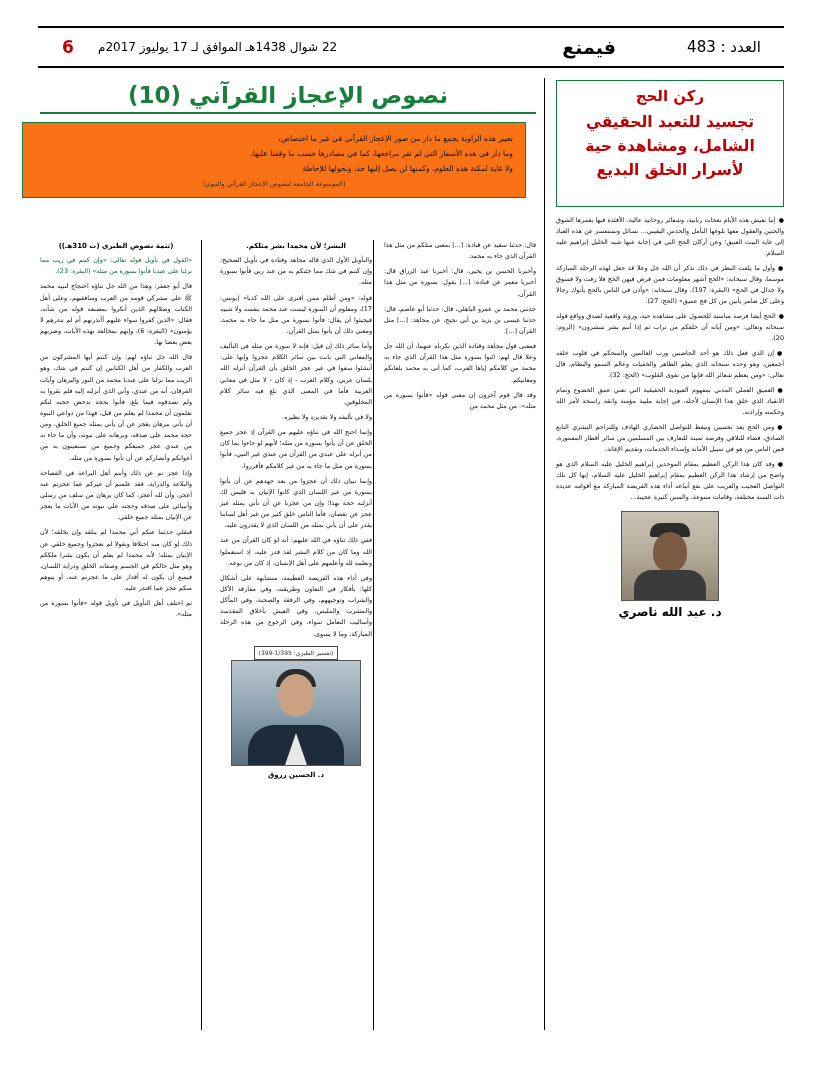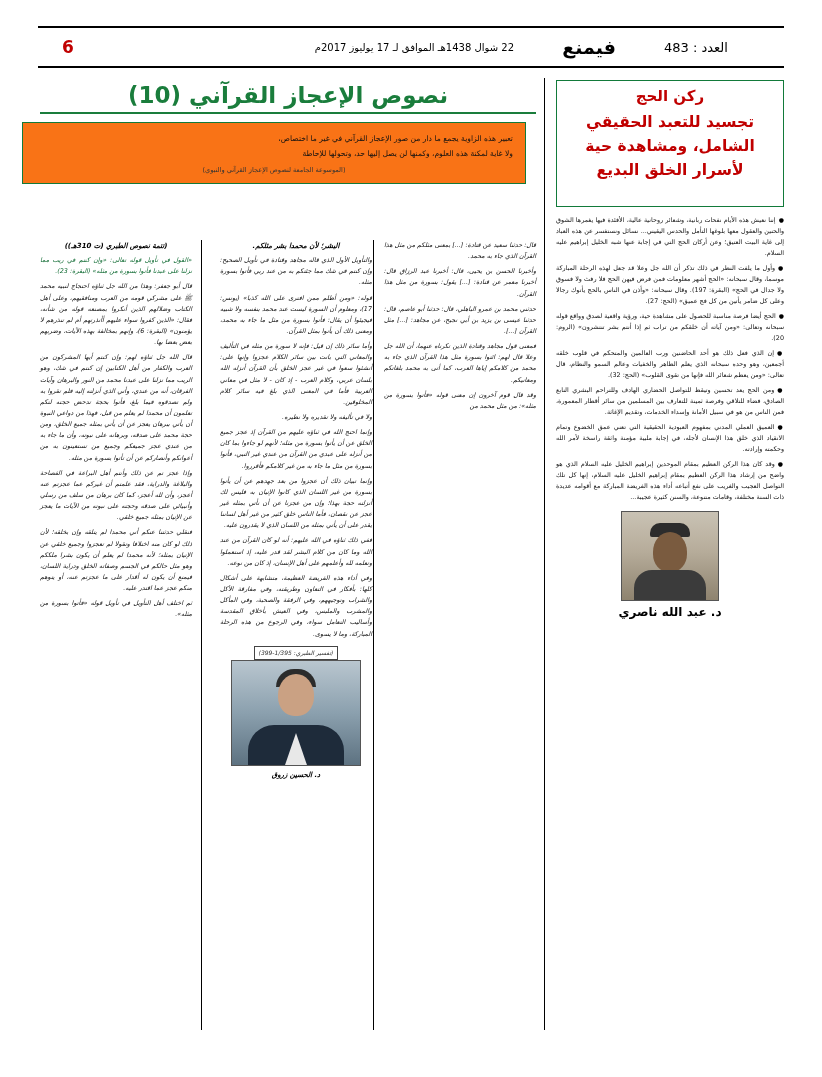--- a/index.html
+++ b/index.html
@@ -2,23 +2,23 @@
 <html lang="ar" dir="rtl"><head>
 <meta charset="utf-8">
 <style>
   html,body{margin:0;padding:0;background:#ffffff;}
   body{width:822px;height:1077px;font-family:"DejaVu Sans","Liberation Sans",sans-serif;color:#000;}
   .page{position:relative;width:822px;height:1077px;background:#fff;overflow:hidden;}
 
   
   .masthead{position:absolute;left:38px;top:26px;width:746px;height:38px;
     border-top:2px solid #000;border-bottom:2px solid #000;display:flex;align-items:center;}
-  .mast-left{width:120px;text-align:left;font-size:13px;color:#000;}
+  .mast-left{width:120px;text-align:center;font-size:15px;color:#000;}
   .mast-logo{flex:0 0 150px;text-align:center;font-size:19px;font-weight:bold;letter-spacing:1px;color:#000;}
-  .mast-date{flex:1;text-align:right;font-size:10px;color:#000;}
+  .mast-date{flex:1;text-align:left;font-size:12px;color:#000;}
   .mast-page{flex:0 0 60px;text-align:center;font-size:17px;font-weight:bold;color:#c00000;}
 
   
   .hajj-box{position:absolute;right:38px;top:80px;width:228px;}
   .hajj-title-frame{border:1.6px solid #127a3a;padding:6px 6px 24px 6px;}
   .hajj-kicker{text-align:center;color:#c00000;font-size:15px;font-weight:bold;margin-bottom:5px;}
   .hajj-head{text-align:center;color:#c00000;font-size:15.5px;font-weight:bold;line-height:1.55;}
   .hajj-body{margin-top:8px;font-size:6.4px;line-height:1.72;text-align:justify;color:#111;}
   .hajj-body p{margin:0 0 4px 0;}
   .bullet:before{content:"\25CF";color:#000;font-size:6px;margin-left:3px;}
@@ -32,21 +32,21 @@
 
   
   .quran-head{position:absolute;right:286px;top:82px;width:496px;text-align:center;}
   .quran-title{color:#1a7d3c;font-size:23px;font-weight:bold;letter-spacing:0px;}
   .quran-rule{height:2px;background:#1a7d3c;margin-top:4px;}
 
   .intro-frame{position:absolute;right:296px;top:122px;width:478px;border:1.4px solid #127a3a;background:#f97316;padding:9px 12px;}
   .intro-frame .ln{font-size:7.6px;line-height:1.95;text-align:justify;color:#111;}
   .intro-src{text-align:center;font-size:6.6px;color:#333;margin-top:4px;}
 
-  .cols{position:absolute;top:240px;right:286px;width:496px;height:790px;font-style:italic;}
+  .cols{position:absolute;top:240px;right:286px;width:496px;height:790px;}
   .col{position:absolute;top:0;width:152px;font-size:6.4px;line-height:1.74;text-align:justify;color:#111;}
   .col p{margin:0 0 4px 0;}
   .c1{right:0;}
   .c2{right:164px;}
   .c3{right:344px;}
   .vline{position:absolute;top:0;width:1px;height:790px;background:#000;}
   .v1{right:162px;}
   .v2{right:334px;}
   .vmain{position:absolute;right:277px;top:78px;width:1px;height:952px;background:#000;}
 
@@ -80,41 +80,42 @@
   <div class="hajj-box">
     <div class="hajj-title-frame">
       <div class="hajj-kicker">ركن الحج</div>
       <div class="hajj-head">تجسيد للتعبد الحقيقي الشامل، ومشاهدة حية لأسرار الخلق البديع</div>
     </div>
     <div class="hajj-body">
       <p class="bullet">إننا نعيش هذه الأيام نفحات ربانية، وشعائر روحانية عالية، الأفئدة فيها يغمرها الشوق والحنين والعقول معها بلوغها التأمل والحدس اليقيني... نسائل ونستفسر عن هذه العباد إلى غاية البيت العتيق؛ وعن أركان الحج التي في إجابة عنها شبه الخليل إبراهيم عليه السلام.</p>
       <p class="bullet">وأول ما يلفت النظر في ذلك تذكر أن الله جل وعلا قد جعل لهذه الرحلة المباركة موسما، وقال سبحانه: «الحج أشهر معلومات فمن فرض فيهن الحج فلا رفث ولا فسوق ولا جدال في الحج» (البقرة: 197). وقال سبحانه: «وأذن في الناس بالحج يأتوك رجالا وعلى كل ضامر يأتين من كل فج عميق» (الحج: 27).</p>
       <p class="bullet">الحج أيضا فرصة مناسبة للحصول على مشاهدة حية، ورؤية واقعية لصدق وواقع قوله سبحانه وتعالى: «ومن آياته أن خلقكم من تراب ثم إذا أنتم بشر تنتشرون» (الروم: 20).</p>
       <p class="bullet">إن الذي فعل ذلك هو أحد الحاضنين ورب العالمين والمتحكم في قلوب خلقه أجمعين، وهو وحده سبحانه الذي يعلم الظاهر والخفيات وعالم السمو والنظام، قال تعالى: «ومن يعظم شعائر الله فإنها من تقوى القلوب» (الحج: 32).</p>
+      <p class="bullet">العميق العملي المدني بمفهوم العبودية الحقيقية التي تعني عمق الخضوع وتمام الانقياد الذي خلق هذا الإنسان لأجله، في إجابة ملبية مؤمنة واثقة راسخة لأمر الله وحكمته وإرادته.</p>
       <p class="bullet">ومن الحج يعد تحسين وتيقظ للتواصل الحضاري الهادف وللتراحم البشري النابع الصادق، فضاء للتلاقي وفرصة ثمينة للتعارف بين المسلمين من سائر أقطار المعمورة، فمن الناس من هو في سبيل الأمانة وإسداء الخدمات، وتقديم الإغاثة.</p>
-      <p class="bullet">العميق العملي المدني بمفهوم العبودية الحقيقية التي تعني عمق الخضوع وتمام الانقياد الذي خلق هذا الإنسان لأجله، في إجابة ملبية مؤمنة واثقة راسخة لأمر الله وحكمته وإرادته.</p>
       <p class="bullet">وقد كان هذا الركن العظيم بمقام الموحدين إبراهيم الخليل عليه السلام الذي هو واضح من إرشاد هذا الركن العظيم بمقام إبراهيم الخليل عليه السلام، إنها كل تلك التواصل العجيب والغريب على نفع أتباعه أداء هذه الفريضة المباركة مع أقوامه عديدة ذات السنة مختلفة، وقامات متنوعة، والسنن كثيرة عجيبة...</p>
     </div>
     <div class="author-card">
       <div class="author-photo">
         <div class="cap"></div>
         <div class="face"></div>
         <div class="body"></div>
       </div>
       <div class="author-name">د. عبد الله ناصري</div>
     </div>
   </div>
 
   <div class="quran-head">
     <div class="quran-title">نصوص الإعجاز القرآني (10)</div>
     <div class="quran-rule"></div>
   </div>
 
   <div class="intro-frame">
     <div class="ln">تعبير هذه الزاوية يجمع ما دار من صور الإعجاز القرآني في غير ما اختصاص،</div>
+    <div class="ln">وما دار في هذه الأسفار التي لم تقر مراجعها، كما في مصادرها حسب ما وقفنا عليها،</div>
     <div class="ln">ولا غاية لمكنة هذه العلوم، وكمنها لن يصل إليها حد، وتحولها للإحاطة</div>
     <div class="intro-src">(الموسوعة الجامعة لنصوص الإعجاز القرآني والنبوي)</div>
   </div>
 
   <div class="cols">
     <div class="vline v1"></div>
     <div class="vline v2"></div>
 
     <div class="col c3">
       <div class="sub-head">(تتمة نصوص الطبري (ت 310هـ))</div>

